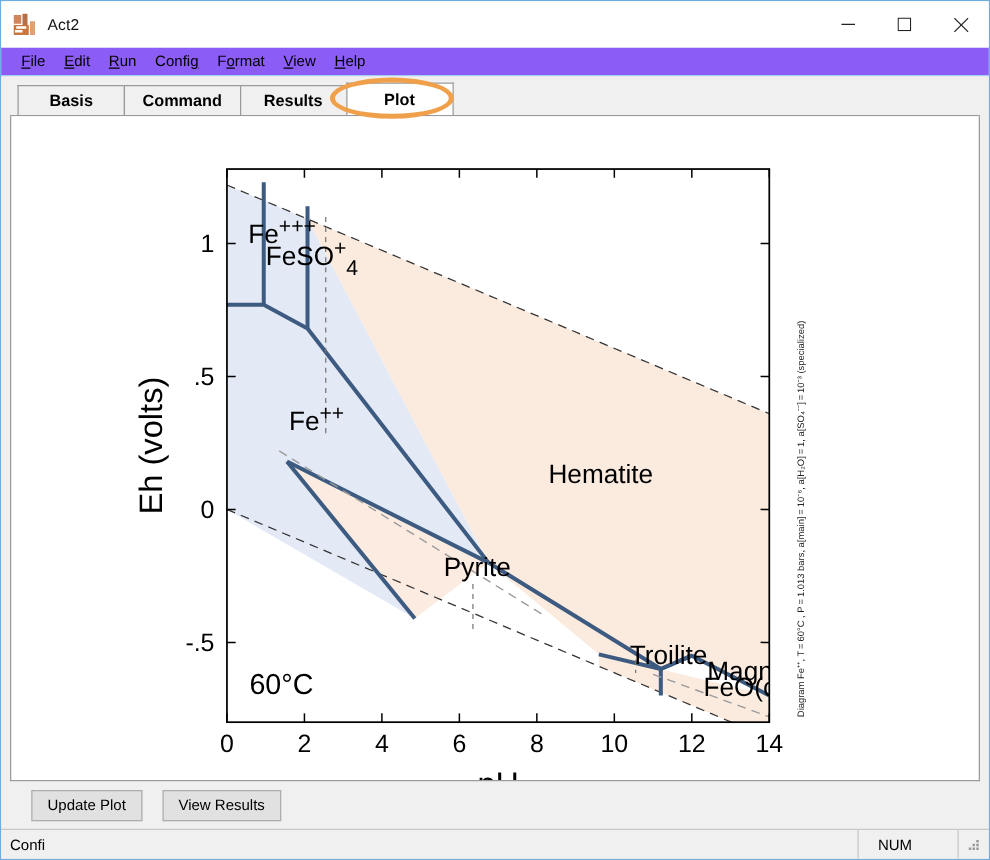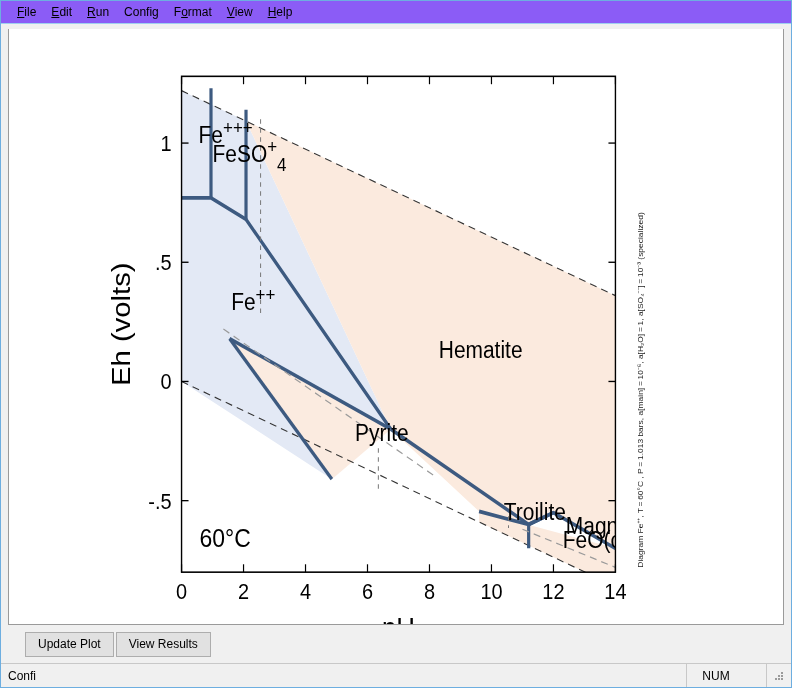--- a/index.html
+++ b/index.html
@@ -150,21 +150,21 @@
   }
   .plot-svg { display:block; width: 100%; height: 100%; }
 
   
   .btnbar {
     height: 38px;
     flex: none;
     display: flex;
     align-items: center;
     padding-left: 17px;
-    gap: 2px;
+    gap: 16px;
     background: #f0f0f0;
   }
   .push-btn {
     background: #e1e1e1;
     border: 1px solid #adadad;
     font-size: 12px;
     color: #000;
     height: 23px;
     padding: 0 12px;
     display: flex; align-items: center; justify-content: center;
@@ -196,33 +196,69 @@
   .grip-dots { width: 12px; height: 12px; position: relative; }
   .grip-dots i {
     position: absolute; width: 2px; height: 2px; background: #9a9a9a;
   }
 </style>
 </head>
 <body>
 
 <div class="window">
 
+  <div class="titlebar">
+    <div class="app-icon">
+      <div class="sq s1"></div>
+        <div class="sq s2"></div>
+        <div class="sq s3"></div>
+        <div class="sq s4"></div>
+      <div class="wh1"></div>
+        <div class="wh2"></div>
+    </div>
+    <div class="title-text">Act2</div>
+    <div class="win-buttons">
+      <div class="win-btn">
+        <svg width="11" height="11" viewBox="0 0 11 11">
+            <line x1="0" y1="5.5" x2="11" y2="5.5" stroke="#222" stroke-width="1"></line>
+          </svg>
+      </div>
+      <div class="win-btn">
+        <svg width="11" height="11" viewBox="0 0 11 11">
+            <rect x="0.5" y="0.5" width="10" height="10" fill="none" stroke="#222" stroke-width="1"></rect>
+          </svg>
+      </div>
+      <div class="win-btn close">
+        <svg width="12" height="12" viewBox="0 0 12 12">
+            <line x1="0.5" y1="0.5" x2="11.5" y2="11.5" stroke="currentColor" stroke-width="1"></line>
+            <line x1="11.5" y1="0.5" x2="0.5" y2="11.5" stroke="currentColor" stroke-width="1"></line>
+          </svg>
+      </div>
+    </div>
+  </div>
 
   <div class="menubar">
     <div class="menu-item"><u>F</u><span>ile</span></div>
     <div class="menu-item"><u>E</u><span>dit</span></div>
     <div class="menu-item"><u>R</u><span>un</span></div>
     <div class="menu-item">Confi<u>g</u></div>
     <div class="menu-item">F<u>o</u>rmat</div>
     <div class="menu-item"><u>V</u>iew</div>
     <div class="menu-item"><u>H</u>elp</div>
   </div>
 
   <div class="client">
 
+    <div class="tabstrip">
+      <div class="tab">Basis</div>
+      <div class="tab">Command</div>
+      <div class="tab">Results</div>
+      <div class="tab active">Plot</div>
+      <div class="tab-highlight"></div>
+    </div>
 
     <div class="plot-panel">
       <svg class="plot-svg" viewBox="0 0 776 528" preserveAspectRatio="none">
         <defs>
           <clipPath id="plotclip">
               <rect x="173" y="42" width="435" height="440"></rect>
             </clipPath>
         </defs>
         <g id="chart-root">
             <g clip-path="url(#plotclip)">

